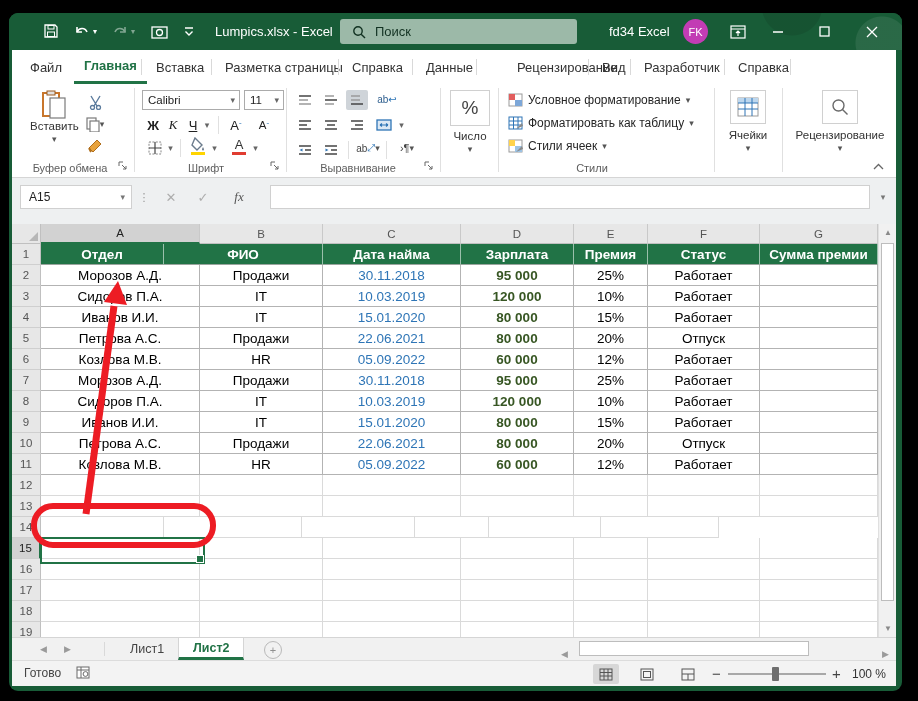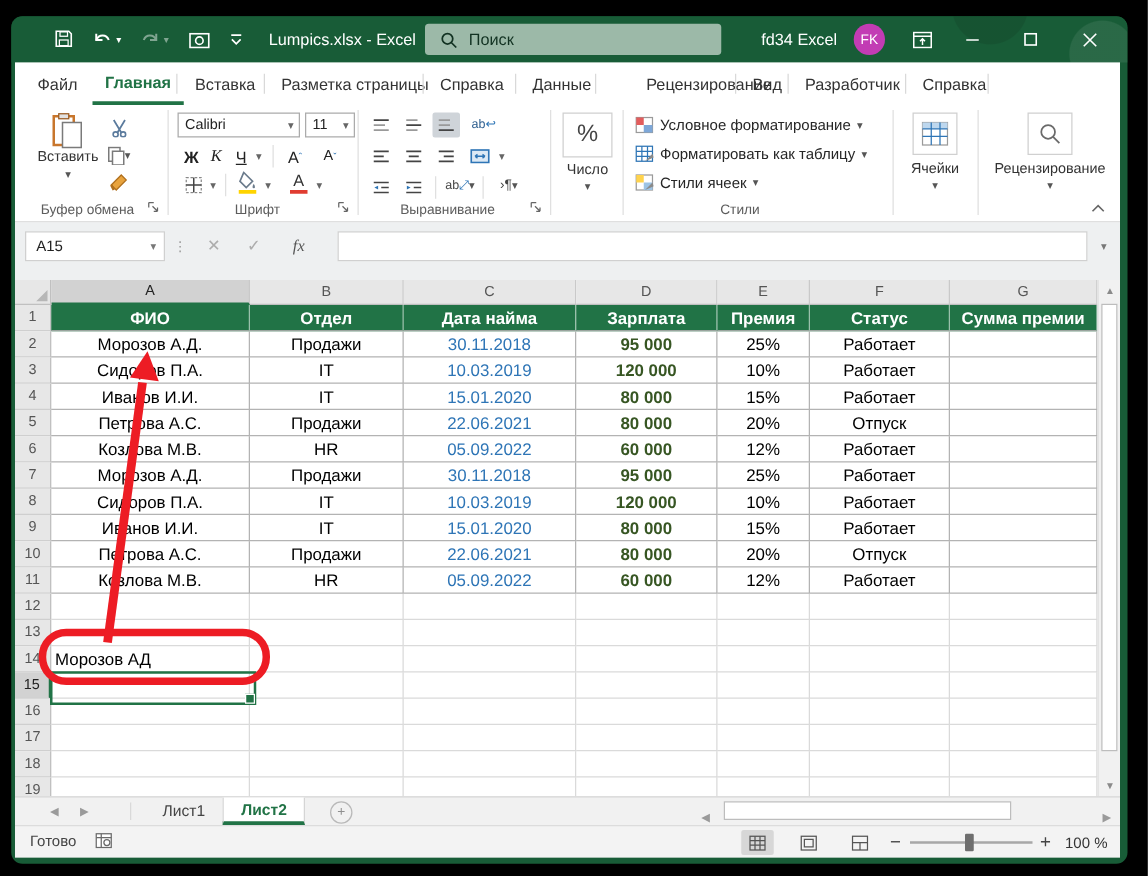--- a/index.html
+++ b/index.html
@@ -448,22 +448,22 @@
               <div class="letter sel" style="width: 159px;">A</div>
               <div class="letter" style="width: 123px;">B</div>
               <div class="letter" style="width: 138px;">C</div>
               <div class="letter" style="width: 113px;">D</div>
               <div class="letter" style="width: 74px;">E</div>
               <div class="letter" style="width: 112px;">F</div>
               <div class="letter" style="width: 118px;">G</div>
             </div>
             <div class="grow">
               <div class="rnum">1</div>
+              <div class="cell th" style="width: 123px;">Отдел</div>
               <div class="cell th" style="width: 159px;">ФИО</div>
-              <div class="cell th" style="width: 123px;">Отдел</div>
               <div class="cell th" style="width: 138px;">Дата найма</div>
               <div class="cell th" style="width: 113px;">Зарплата</div>
               <div class="cell th" style="width: 74px;">Премия</div>
               <div class="cell th" style="width: 112px;">Статус</div>
               <div class="cell th" style="width: 118px;">Сумма премии</div>
             </div>
             <div class="grow">
               <div class="rnum">2</div>
               <div class="cell td ctr" style="width: 159px;">Морозов А.Д.</div>
               <div class="cell td ctr" style="width: 123px;">Продажи</div>
@@ -578,21 +578,20 @@
               <div class="cell" style="width: 159px;"></div>
               <div class="cell" style="width: 123px;"></div>
               <div class="cell" style="width: 138px;"></div>
               <div class="cell" style="width: 113px;"></div>
               <div class="cell" style="width: 74px;"></div>
               <div class="cell" style="width: 112px;"></div>
               <div class="cell" style="width: 118px;"></div>
             </div>
             <div class="grow">
               <div class="rnum">14</div>
-              <div class="cell" style="width: 159px;">Морозов АД</div>
               <div class="cell" style="width: 123px;"></div>
               <div class="cell" style="width: 138px;"></div>
               <div class="cell" style="width: 113px;"></div>
               <div class="cell" style="width: 74px;"></div>
               <div class="cell" style="width: 112px;"></div>
               <div class="cell" style="width: 118px;"></div>
             </div>
             <div class="grow">
               <div class="rnum sel">15</div>
               <div class="cell" style="width: 159px;"></div>

